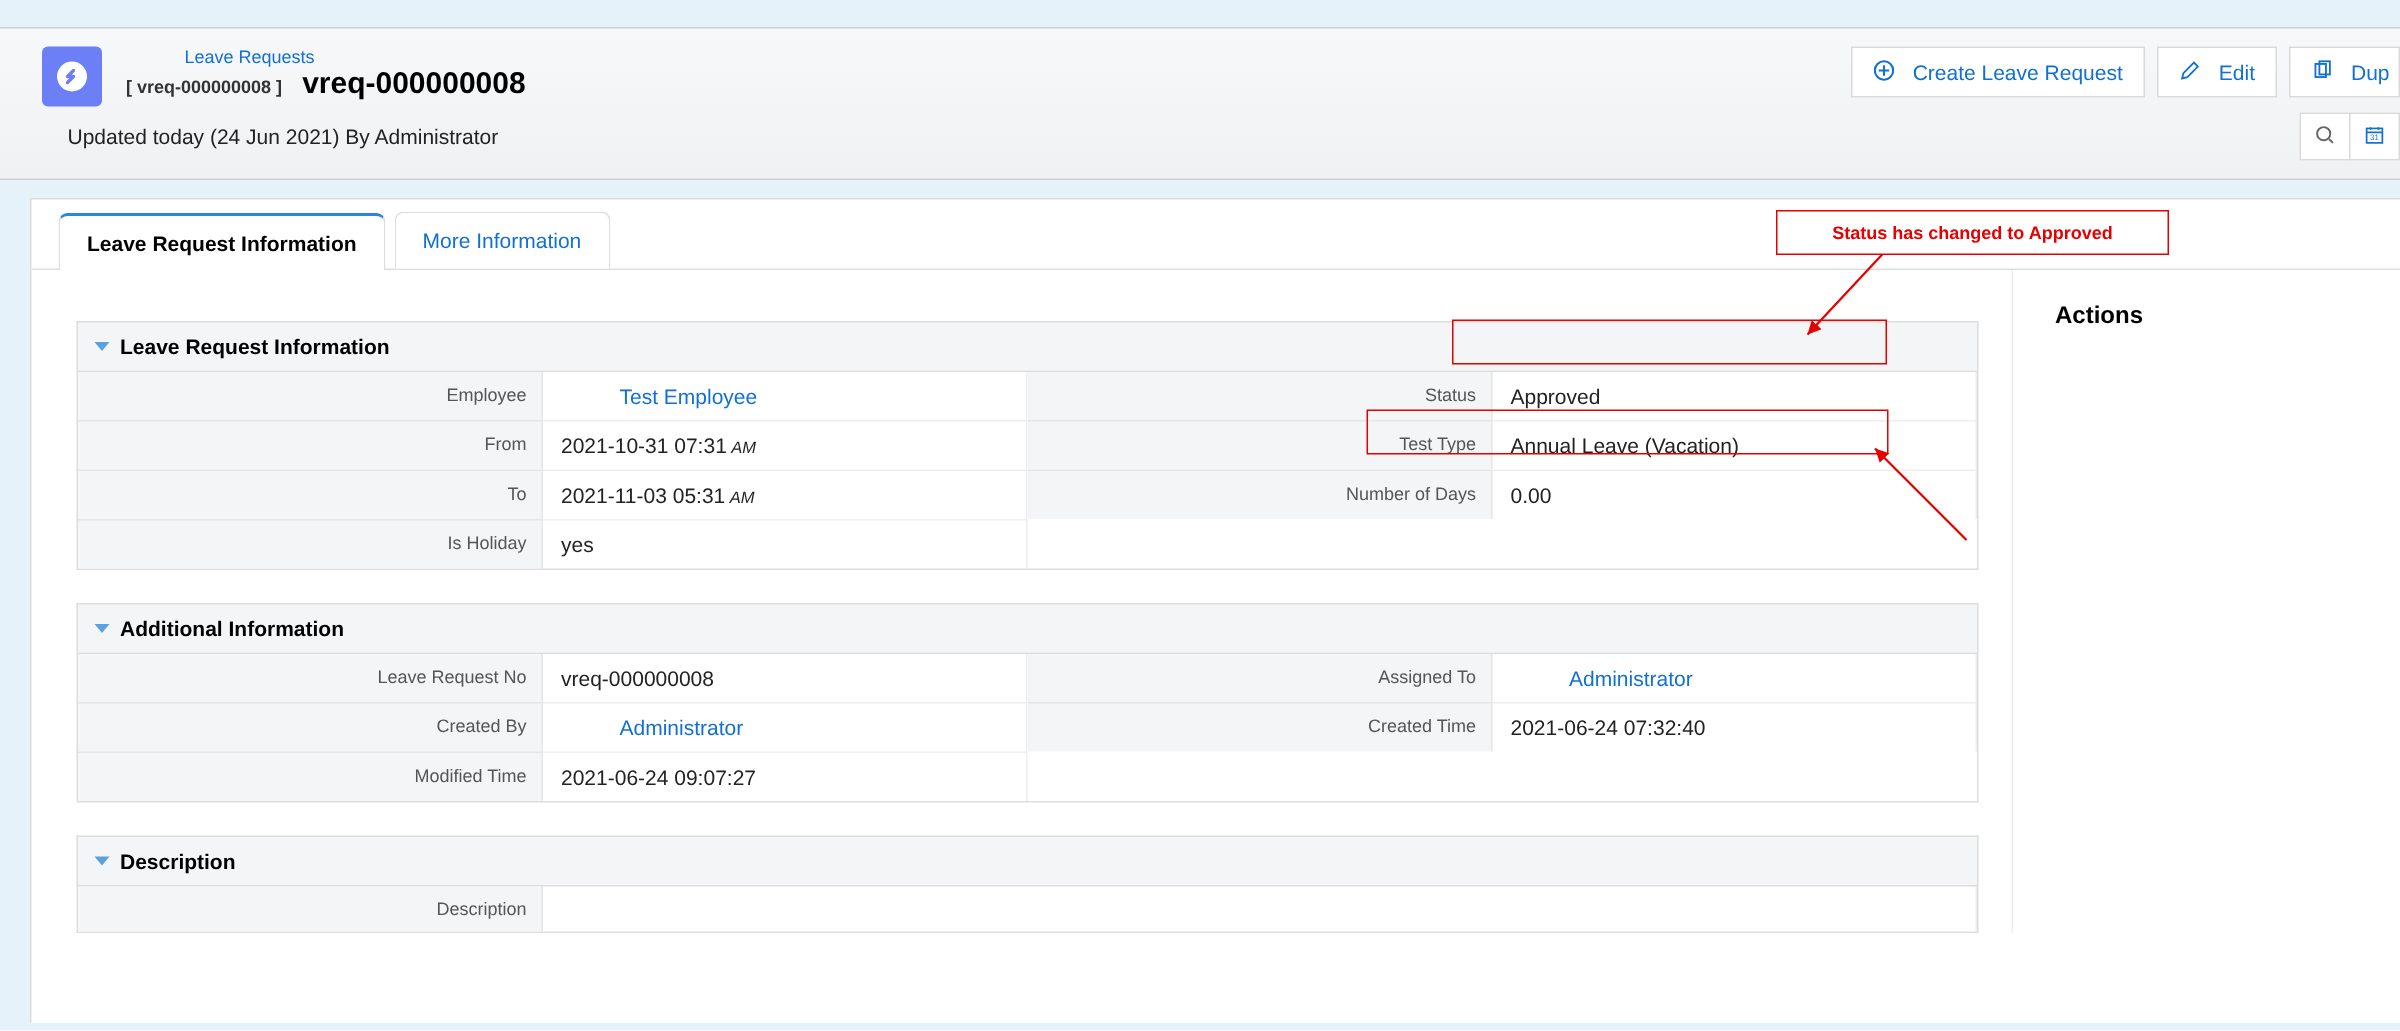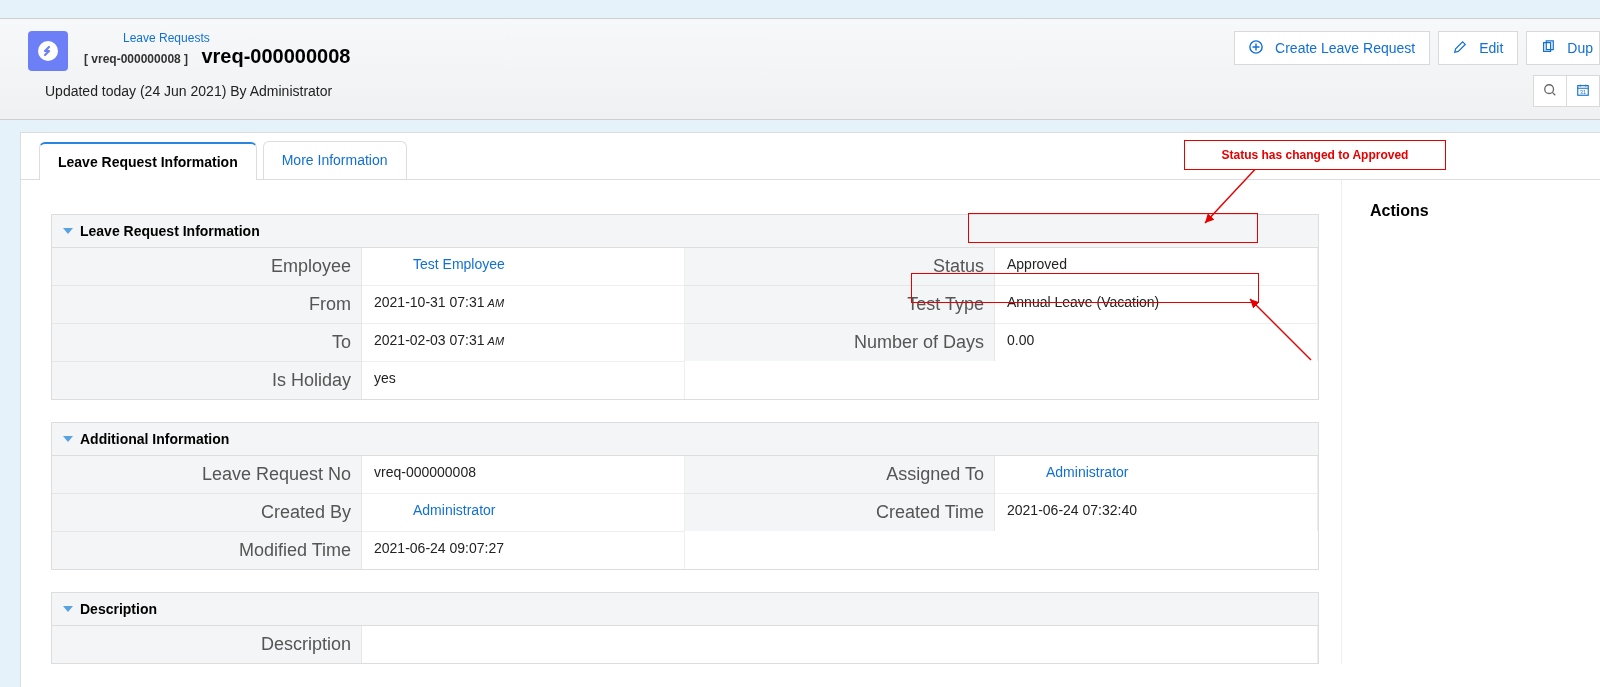--- a/index.html
+++ b/index.html
@@ -117,21 +117,21 @@
 }
 
 .row { display: flex; }
 .pair {
   display: flex; width: 50%;
 }
 .pair.only { width: 50%; }
 .lbl {
   width: 310px; text-align: right; padding: 8px 10px;
   background: #f4f5f7; border-right: 1px solid #e6e6e6; border-top: 1px solid #e6e6e6;
-  color: #555; font-size: 18px;
+  color: #555; font-size: 12px;
 }
 .val {
   flex: 1; padding: 8px 12px; border-top: 1px solid #eee;
   font-size: 14px; color: #222;
   border-right: 1px solid #eee;
 }
 .row:first-child .lbl, .row:first-child .val { border-top: none; }
 .link { color: #1170d2; cursor: pointer; margin-left: 39px; }
 .ampm { font-style: italic; font-size: 11px; margin-left: 3px; }
 
@@ -259,21 +259,21 @@
               <div class="val"><span>2021-10-31 07:31</span><span class="ampm">AM</span></div>
             </div>
             <div class="pair">
               <div class="lbl">Test Type</div>
               <div class="val">Annual Leave (Vacation)</div>
             </div>
           </div>
           <div class="row">
             <div class="pair">
               <div class="lbl">To</div>
-              <div class="val"><span>2021-02-03 07:31</span><span class="ampm">AM</span></div>
+              <div class="val"><span>2021-11-03 05:31</span><span class="ampm">AM</span></div>
             </div>
             <div class="pair">
               <div class="lbl">Number of Days</div>
               <div class="val">0.00</div>
             </div>
           </div>
           <div class="row">
             <div class="pair only">
               <div class="lbl">Is Holiday</div>
               <div class="val">yes</div>

